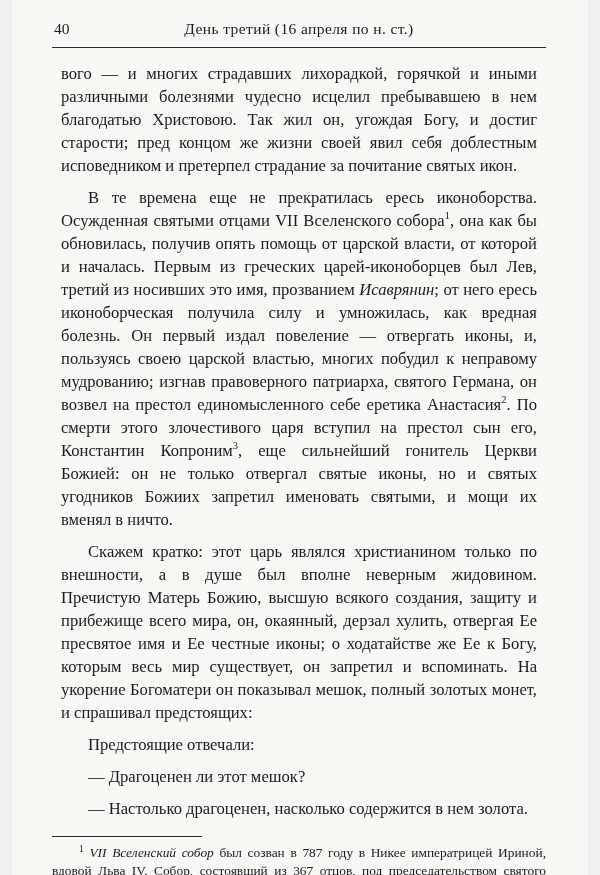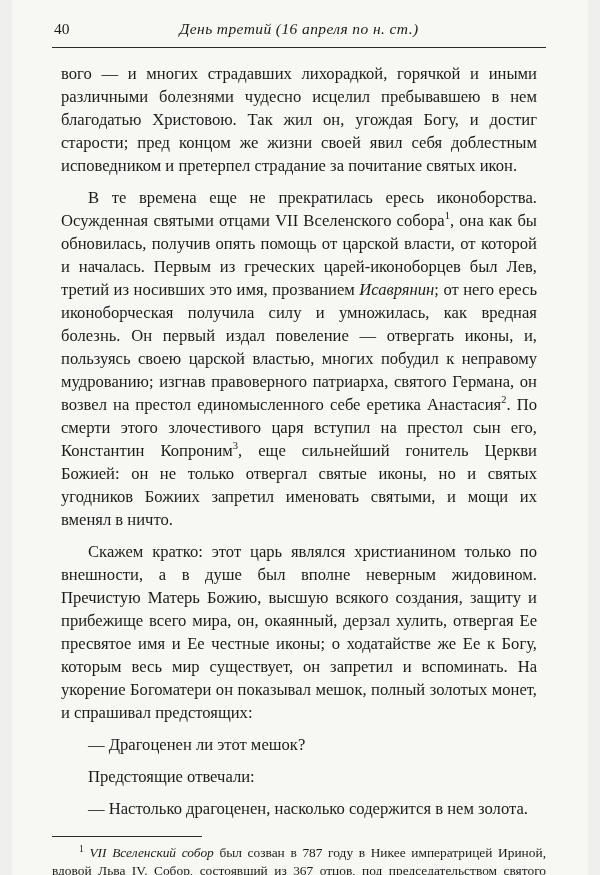--- a/index.html
+++ b/index.html
@@ -27,21 +27,20 @@
   }
   .page-number {
     position: absolute;
     left: 2px;
     top: 0;
     font-style: normal;
   }
   .running-title {
     display: block;
     text-align: center;
-    font-style: italic;
     letter-spacing: 0.4px;
   }
   .header-rule {
     border: none;
     border-top: 1.4px solid #2a2a2a;
     margin: 3px 0 14px 0;
   }
   
   .body-text {
     font-size: 16.6px;
@@ -98,23 +97,23 @@
   <hr class="header-rule">
 
   <main class="body-text">
 
     <p class="para no-indent"><span>вого — и многих страдавших лихорадкой, горячкой и иными различными болезнями чудесно исцелил пребывавшею в нем благодатью Христовою. Так жил он, угождая Богу, и достиг старости; пред концом же жизни своей явил себя доблестным исповедником и претерпел страдание за почитание святых икон.</span></p>
 
     <p class="para indent"><span>В те времена еще не прекратилась ересь иконоборства. Осужденная святыми отцами VII Вселенского собора</span><sup class="fnref">1</sup><span>, она как бы обновилась, получив опять помощь от царской власти, от которой и началась. Первым из греческих царей-иконоборцев был Лев, третий из носивших это имя, прозванием </span><i>Исаврянин</i><span>; от него ересь иконоборческая получила силу и умножилась, как вредная болезнь. Он первый издал повеление — отвергать иконы, и, пользуясь своею царской властью, многих побудил к неправому мудрованию; изгнав правоверного патриарха, святого Германа, он возвел на престол единомысленного себе еретика Анастасия</span><sup class="fnref">2</sup><span>. По смерти этого злочестивого царя вступил на престол сын его, Константин Копроним</span><sup class="fnref">3</sup><span>, еще сильнейший гонитель Церкви Божией: он не только отвергал святые иконы, но и святых угодников Божиих запретил именовать святыми, и мощи их вменял в ничто.</span></p>
 
     <p class="para indent"><span>Скажем кратко: этот царь являлся христианином только по внешности, а в душе был вполне неверным жидовином. Пречистую Матерь Божию, высшую всякого создания, защиту и прибежище всего мира, он, окаянный, дерзал хулить, отвергая Ее пресвятое имя и Ее честные иконы; о ходатайстве же Ее к Богу, которым весь мир существует, он запретил и вспоминать. На укорение Богоматери он показывал мешок, полный золотых монет, и спрашивал предстоящих:</span></p>
 
+    <p class="para indent"><span>Предстоящие отвечали:</span></p>
+
     <p class="para indent"><span>— Драгоценен ли этот мешок?</span></p>
-
-    <p class="para indent"><span>Предстоящие отвечали:</span></p>
 
     <p class="para indent"><span>— Настолько драгоценен, насколько содержится в нем золота.</span></p>
 
 
   </main>
 
   <hr class="footnote-rule">
 
   <section class="footnotes">
 

